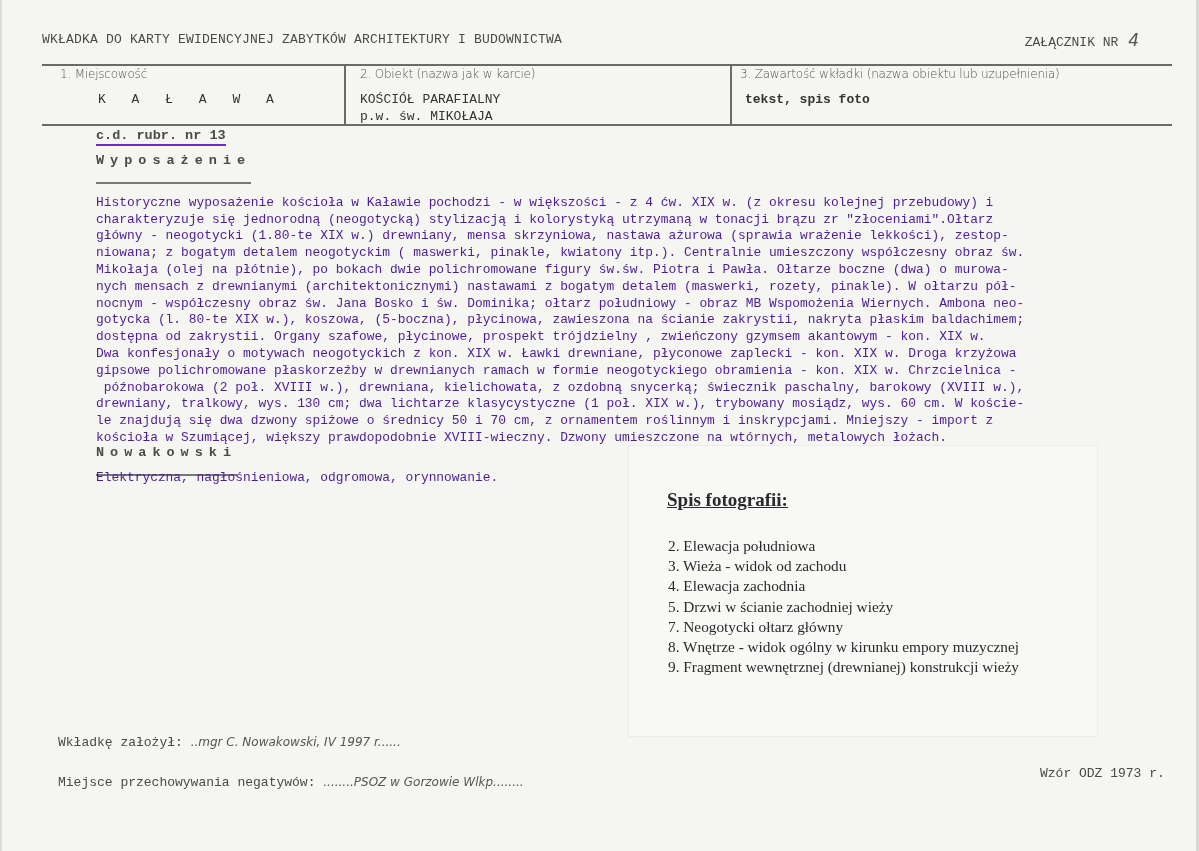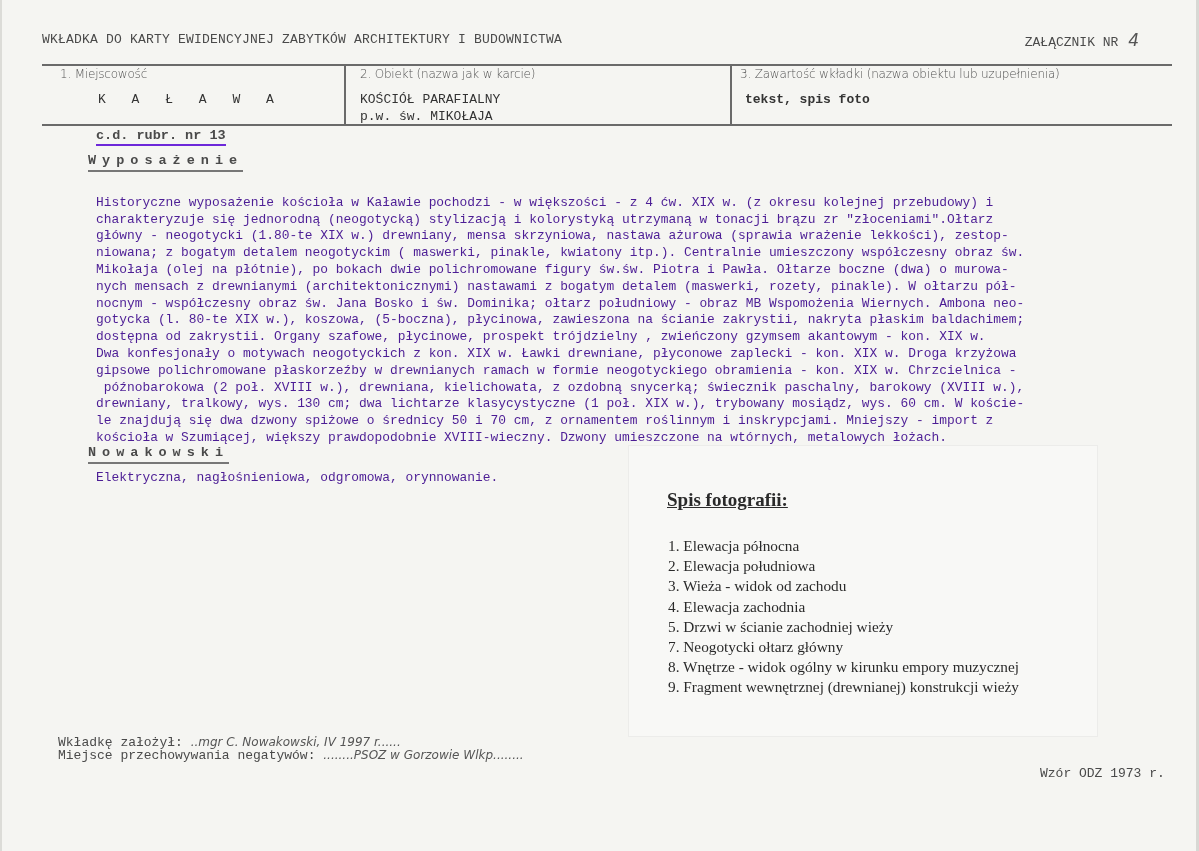--- a/index.html
+++ b/index.html
@@ -27,23 +27,23 @@
     position: absolute; font-family: "DejaVu Sans", sans-serif; font-size: 12px;
     color: #555; letter-spacing: -0.2px; font-weight: 300;
   }
   .cell-value {
     position: absolute; font-family: "Liberation Mono", monospace; font-size: 13px;
     color: #333; line-height: 18px;
   }
   .bold { font-weight: bold; }
   .spaced { letter-spacing: 9px; }
   .section-heading {
-    position: absolute; left: 88px; font-family: "Liberation Mono", monospace;
+    position: absolute; left: 96px; font-family: "Liberation Mono", monospace;
     font-size: 13.5px; font-weight: bold; color: #4a4a4a; letter-spacing: 6px;
-    border-bottom: 2px solid #777; padding-bottom: 0px; line-height: 18px;
+    border-bottom: 2px solid #777; padding-bottom: 12px; line-height: 18px;
   }
   .cd {
     position: absolute; left: 96px; top: 127px; font-family: "Liberation Mono", monospace;
     font-size: 13.5px; font-weight: bold; color: #4a4a4a; border-bottom: 2px solid #6d28d9; line-height: 17px;
   }
   .body-text {
     position: absolute; left: 96px; width: 1050px;
     font-family: "Liberation Mono", monospace; font-size: 12.9px; line-height: 16.8px;
     color: #4c1d95; white-space: pre;
   }
@@ -98,31 +98,30 @@
 <div class="body-text" style="top:178px;">
 <div>Historyczne wyposażenie kościoła w Kaławie pochodzi - w większości - z 4 ćw. XIX w. (z okresu kolejnej przebudowy) i</div><div>charakteryzuje się jednorodną (neogotycką) stylizacją i kolorystyką utrzymaną w tonacji brązu zr "złoceniami".Ołtarz</div><div>główny - neogotycki (1.80-te XIX w.) drewniany, mensa skrzyniowa, nastawa ażurowa (sprawia wrażenie lekkości), zestop-</div><div>niowana; z bogatym detalem neogotyckim ( maswerki, pinakle, kwiatony itp.). Centralnie umieszczony współczesny obraz św.</div><div>Mikołaja (olej na płótnie), po bokach dwie polichromowane figury św.św. Piotra i Pawła. Ołtarze boczne (dwa) o murowa-</div><div>nych mensach z drewnianymi (architektonicznymi) nastawami z bogatym detalem (maswerki, rozety, pinakle). W ołtarzu pół-</div><div>nocnym - współczesny obraz św. Jana Bosko i św. Dominika; ołtarz południowy - obraz MB Wspomożenia Wiernych. Ambona neo-</div><div>gotycka (l. 80-te XIX w.), koszowa, (5-boczna), płycinowa, zawieszona na ścianie zakrystii, nakryta płaskim baldachimem;</div><div>dostępna od zakrystii. Organy szafowe, płycinowe, prospekt trójdzielny , zwieńczony gzymsem akantowym - kon. XIX w.</div><div>Dwa konfesjonały o motywach neogotyckich z kon. XIX w. Ławki drewniane, płyconowe zaplecki - kon. XIX w. Droga krzyżowa</div><div>gipsowe polichromowane płaskorzeźby w drewnianych ramach w formie neogotyckiego obramienia - kon. XIX w. Chrzcielnica -</div><div> późnobarokowa (2 poł. XVIII w.), drewniana, kielichowata, z ozdobną snycerką; świecznik paschalny, barokowy (XVIII w.),</div><div>drewniany, tralkowy, wys. 130 cm; dwa lichtarze klasycystyczne (1 poł. XIX w.), trybowany mosiądz, wys. 60 cm. W koście-</div><div>le znajdują się dwa dzwony spiżowe o średnicy 50 i 70 cm, z ornamentem roślinnym i inskrypcjami. Mniejszy - import z</div><div>kościoła w Szumiącej, większy prawdopodobnie XVIII-wieczny. Dzwony umieszczone na wtórnych, metalowych łożach.</div>
 </div>
 
 <div class="section-heading" style="top:444px;">Nowakowski</div>
 <div class="body-text" style="top:470px;">Elektryczna, nagłośnieniowa, odgromowa, orynnowanie.</div>
 
 <div class="photo-box"></div>
 <div class="photo-title">Spis fotografii:</div>
 <ul class="photo-list">
-  <li>1. Elewacja północna</li>
   <li>2. Elewacja południowa</li>
   <li>3. Wieża - widok od zachodu</li>
   <li>4. Elewacja zachodnia</li>
   <li>5. Drzwi w ścianie zachodniej wieży</li>
   <li>7. Neogotycki ołtarz główny</li>
   <li>8. Wnętrze - widok ogólny w kirunku empory muzycznej</li>
   <li>9. Fragment wewnętrznej (drewnianej) konstrukcji wieży</li>
 </ul>
 
 <div class="footer-line" style="left:58px; top:735px;">
   <span>Wkładkę założył:</span>
   <span class="handwritten">..mgr C. Nowakowski, IV 1997 r......</span>
 </div>
-<div class="footer-line" style="left:58px; top:748px;text-align:center;">
+<div class="footer-line" style="left:58px; top:775px;text-align:center;">
   <span>Miejsce przechowywania negatywów:</span>
   <span class="handwritten">........PSOZ w Gorzowie Wlkp........</span>
 </div>
 <div class="footer-line" style="left:1040px; top:766px;">Wzór ODZ 1973 r.</div>
 
 </body></html>

